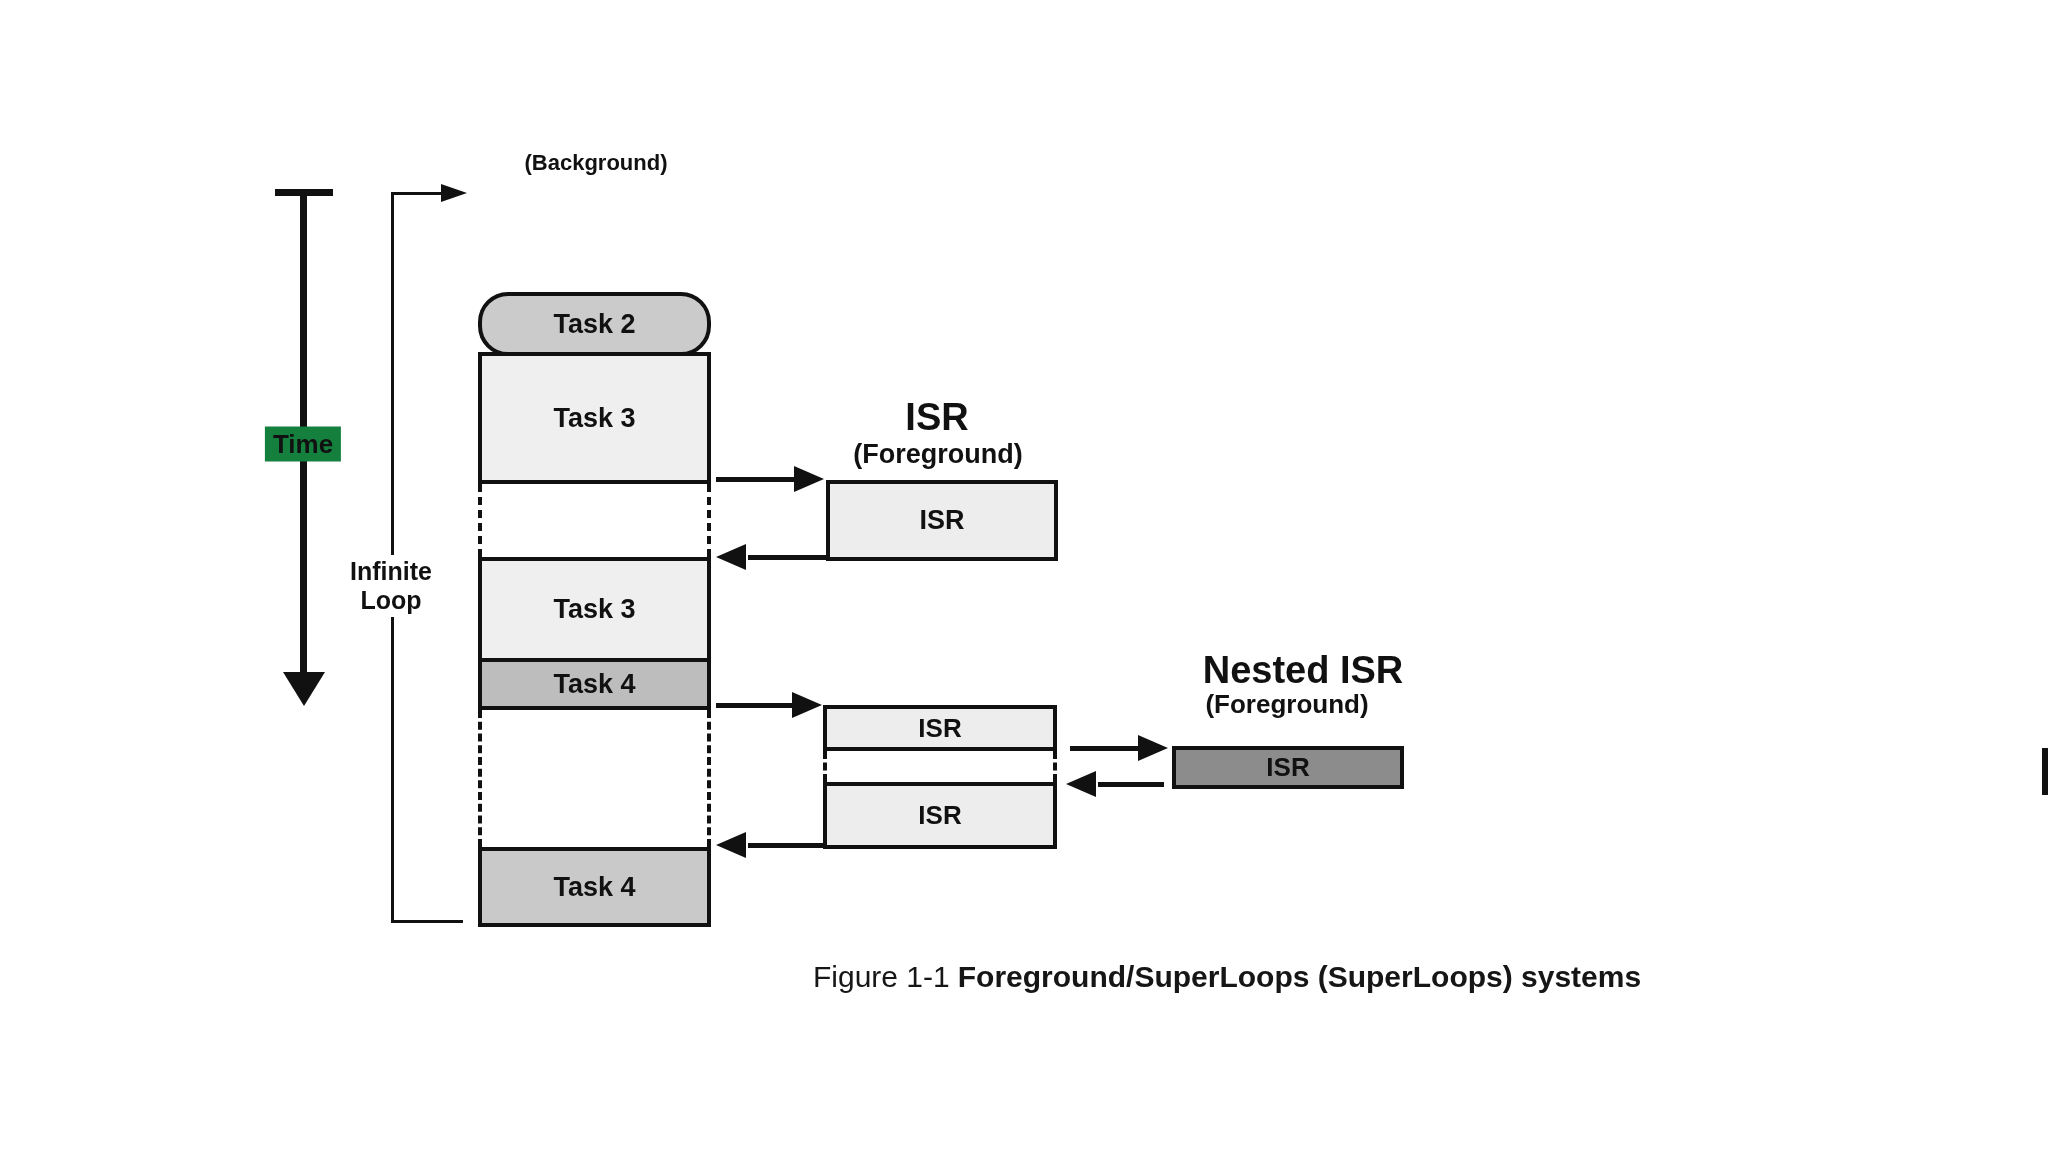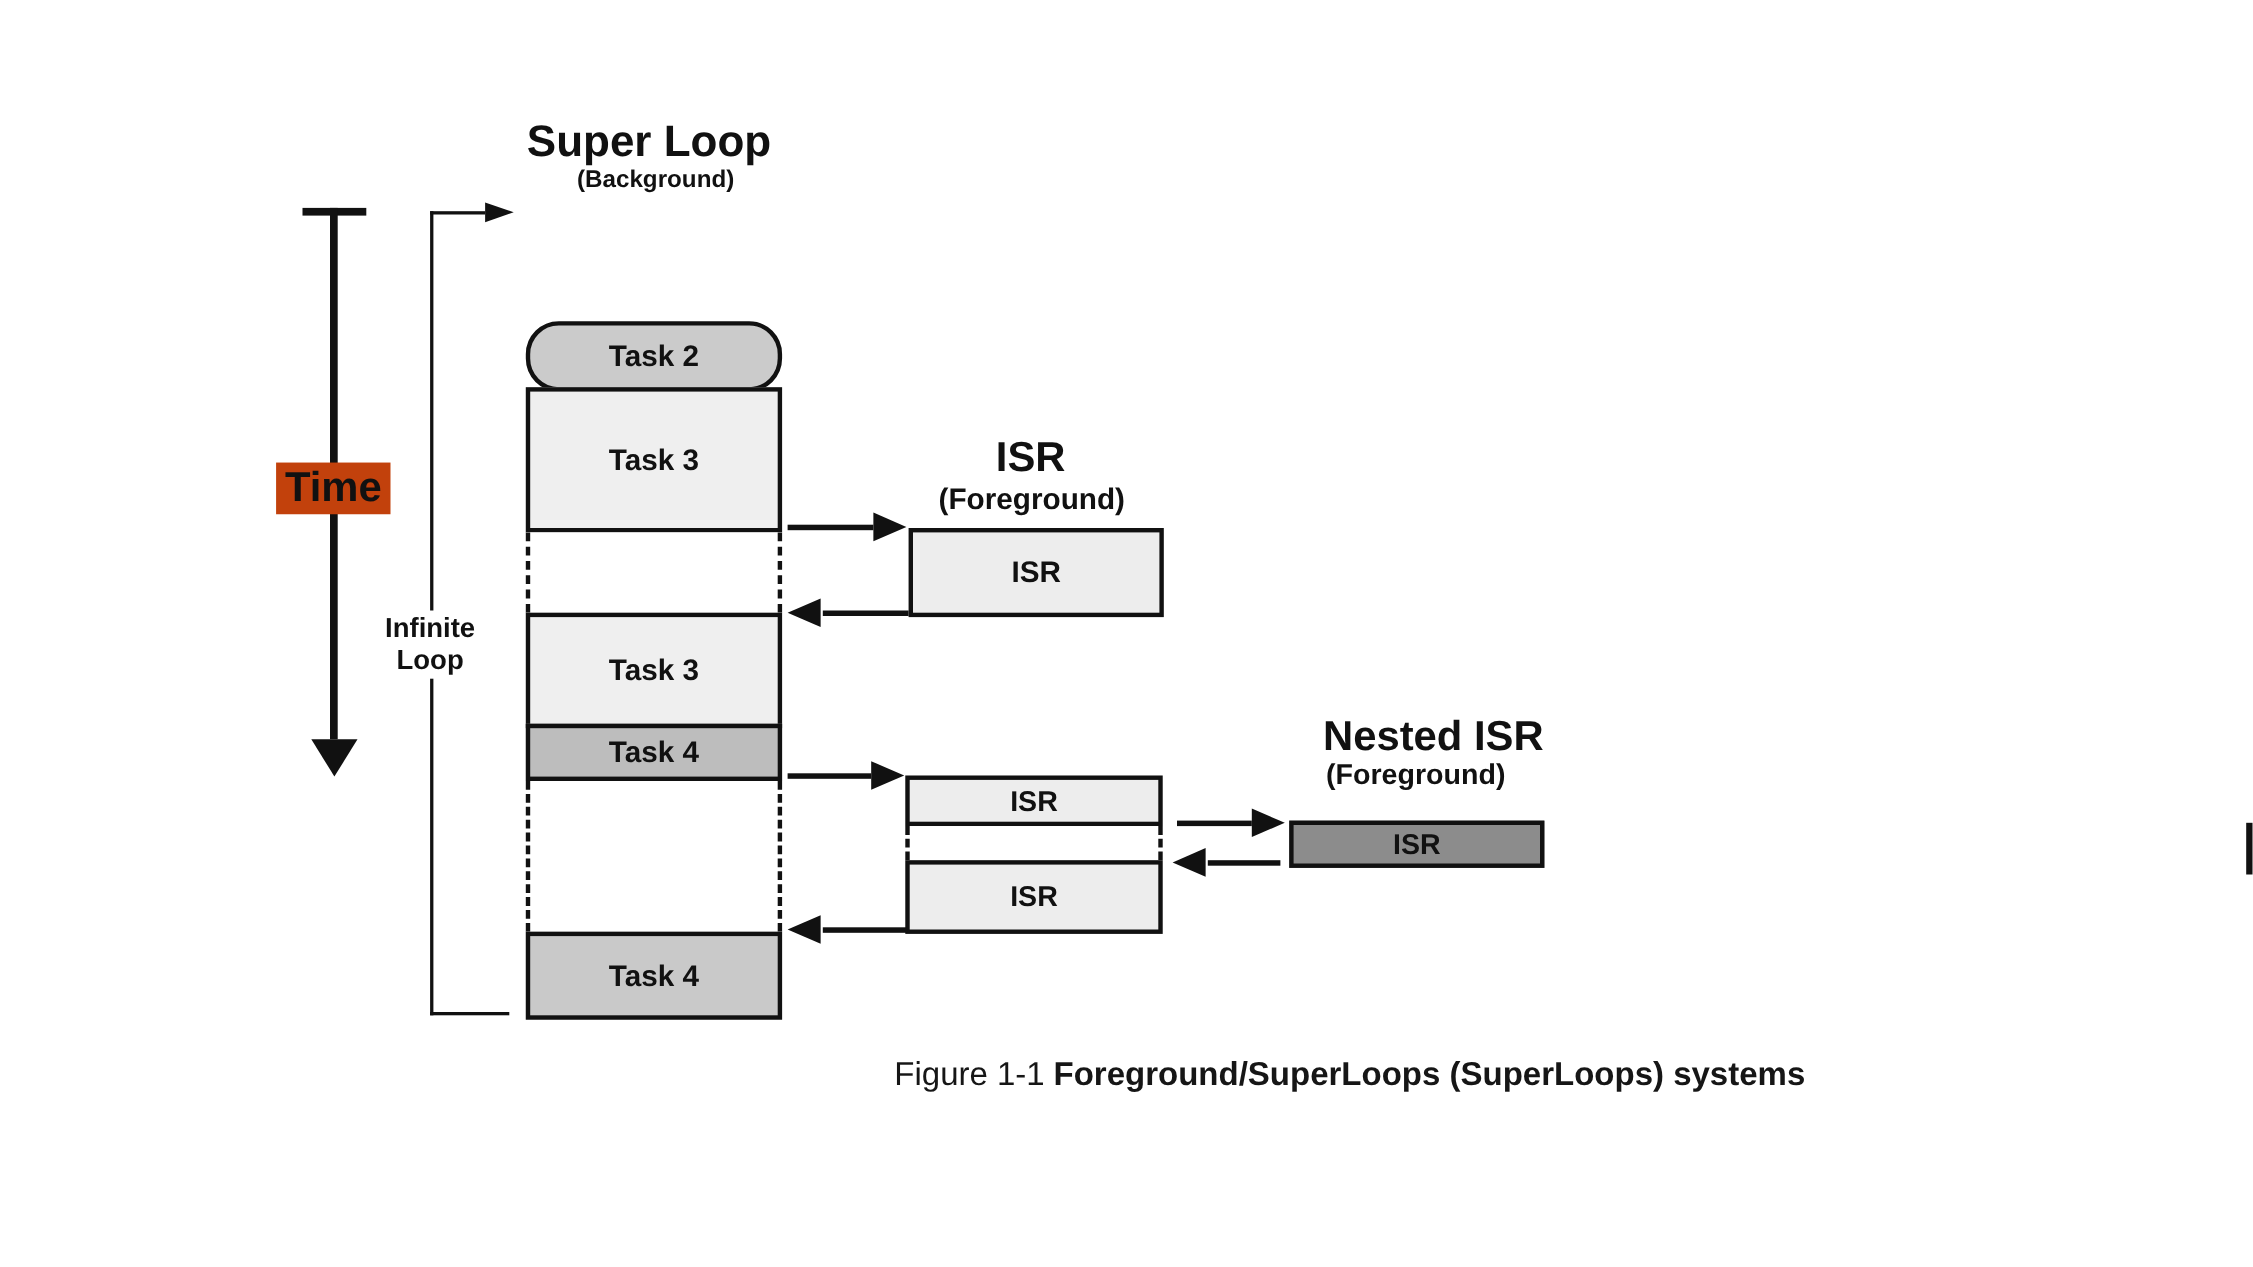--- a/index.html
+++ b/index.html
@@ -16,21 +16,21 @@
   .vline{position:absolute;background:#111;}
   .head-right{position:absolute;width:0;height:0;border-top:13px solid transparent;border-bottom:13px solid transparent;border-left:30px solid #111;}
   .head-left{position:absolute;width:0;height:0;border-top:13px solid transparent;border-bottom:13px solid transparent;border-right:30px solid #111;}
   .head-down{position:absolute;width:0;height:0;border-left:21px solid transparent;border-right:21px solid transparent;border-top:34px solid #111;}
   .head-right-sm{position:absolute;width:0;height:0;border-top:9px solid transparent;border-bottom:9px solid transparent;border-left:26px solid #111;}
 
   
   .time-topbar{left:275px;top:189px;width:58px;height:7px;}
   .time-shaft{left:300px;top:189px;width:7px;height:483px;}
   .time-head{left:283px;top:672px;}
-  .time-label{left:303px;top:444px;font-size:38px;font-weight:bold;background:#c2410c;padding:2px 8px;}
+  .time-label{left:303px;top:444px;font-size:26px;font-weight:bold;background:#15803d;padding:2px 8px;}
 
   
   .loop-vline{left:391px;top:192px;width:3px;height:731px;}
   .loop-topline{left:391px;top:192px;width:50px;height:3px;}
   .loop-tophead{left:441px;top:184px;}
   .loop-bottomline{left:391px;top:920px;width:72px;height:3px;}
   .loop-label{left:391px;top:586px;font-size:25px;line-height:29px;font-weight:bold;background:#fff;padding:2px 6px;}
 
   
   .sl-title{left:590px;top:129px;font-size:40px;font-weight:bold;}
@@ -90,21 +90,20 @@
 
   <div class="vline abs loop-vline"></div>
   <div class="hline abs loop-topline"></div>
   <div class="head-right-sm loop-tophead"></div>
   <div class="hline abs loop-bottomline"></div>
   <div class="ctr loop-label">
     <span>Infinite</span><br>
     <span>Loop</span>
   </div>
 
-  <div class="ctr sl-title">Super Loop</div>
   <div class="ctr sl-sub">(Background)</div>
 
   <div class="box seg seg-task2" style="background-color: rgb(203, 203, 203);">
     <span class="task-label">Task 2</span>
   </div>
   <div class="box seg seg-task3" style="background-color: rgb(239, 239, 239);">
     <span class="task-label">Task 3</span>
   </div>
   <div class="gapbox seg-gap1"></div>
   <div class="box seg seg-task3b" style="background-color: rgb(239, 239, 239);">

